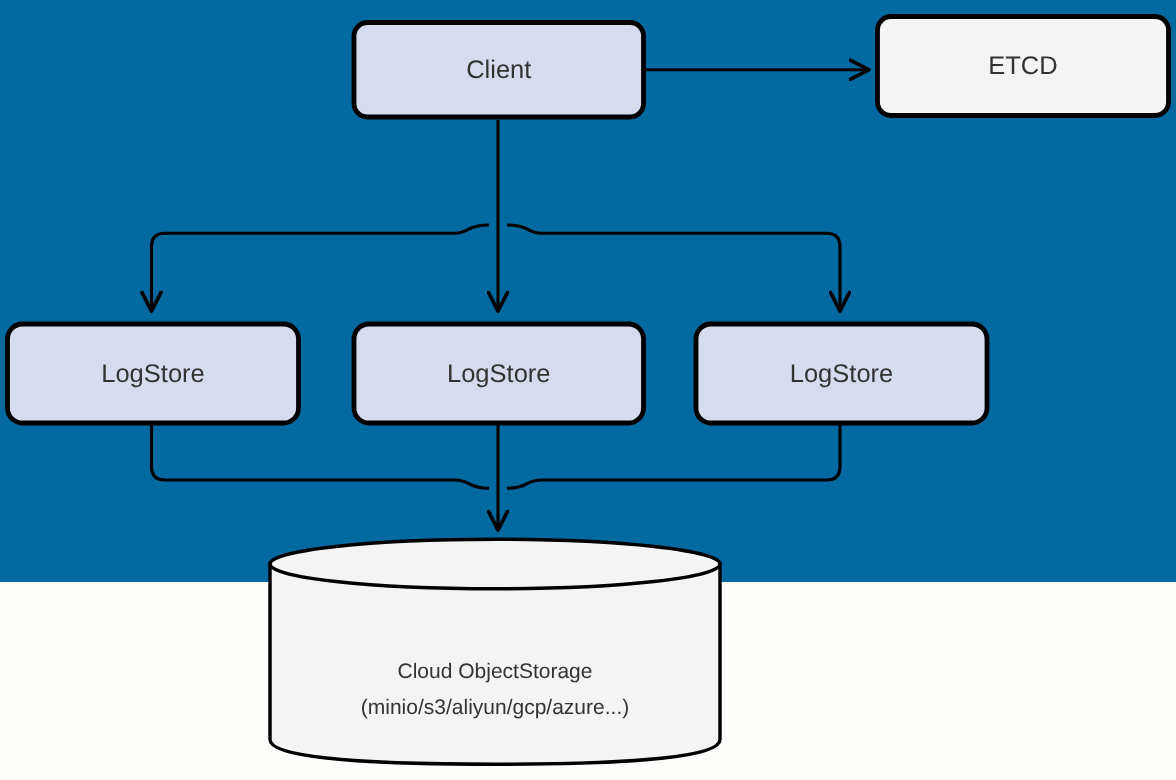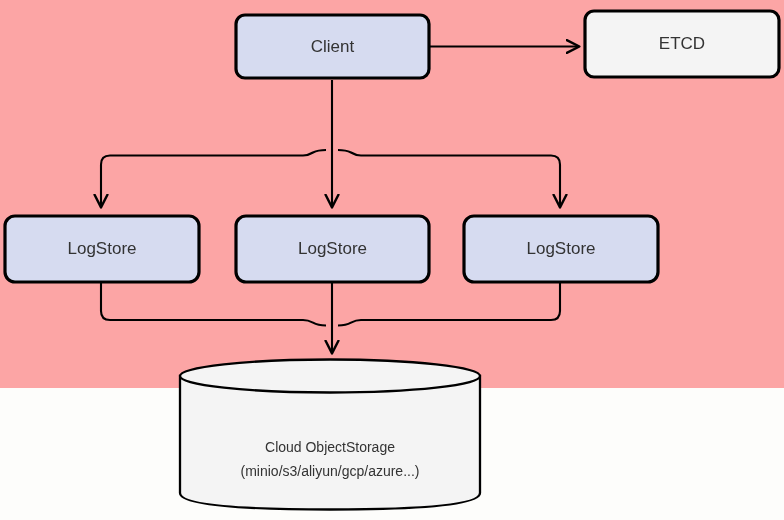--- a/index.html
+++ b/index.html
@@ -11,21 +11,21 @@
     width: 784px;
     height: 520px;
     background: #fdfdfb;
     font-family: "Liberation Sans", sans-serif;
     overflow: hidden;
   }
   #diagram-root {
     position: relative;
     width: 784px;
     height: 388px;
-    background: #fca5a5;
+    background: #0369a1;
   }
   #diagram-svg {
     position: absolute;
     left: 0;
     top: 0;
     width: 784px;
     height: 520px;
     display: block;
   }
   .node-label {

